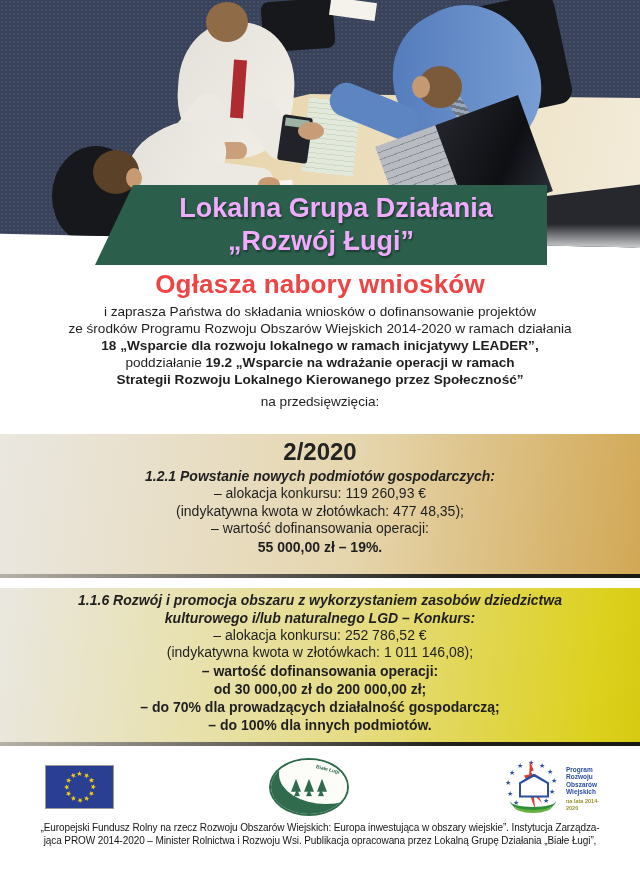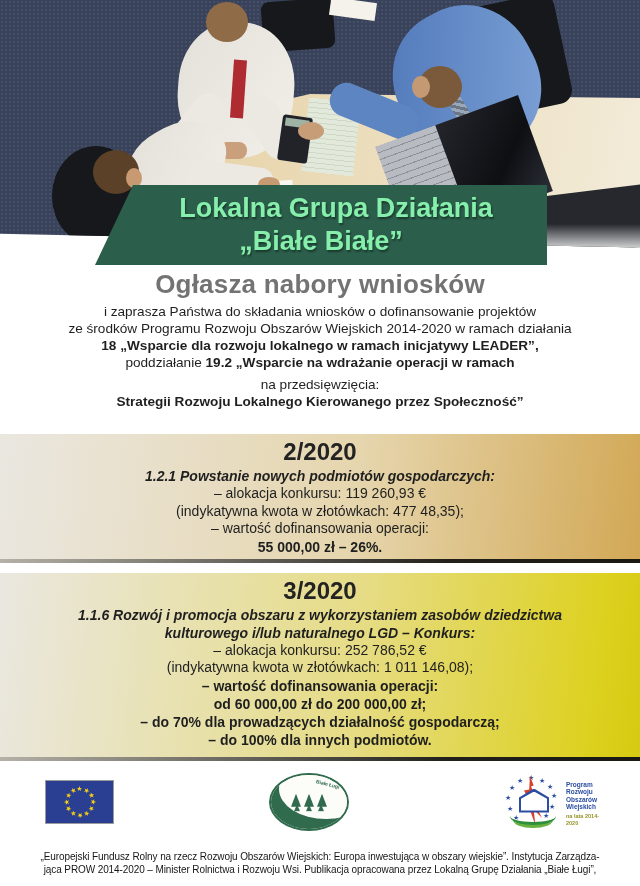--- a/index.html
+++ b/index.html
@@ -52,33 +52,33 @@
   .laptop-scr{left:64px;top:0;width:88px;height:102px;background:linear-gradient(135deg,#23252b,#0e0f13 60%,#2c2f38);}
   .calc{left:280px;top:116px;width:30px;height:46px;border-radius:3px;background:#222329;transform:rotate(8deg);}
   .calc-scr{left:3px;top:3px;width:24px;height:8px;background:#9fb3a5;}
   .bag{left:538px;top:190px;width:120px;height:62px;border-radius:8px;background:#26282e;transform:rotate(-7deg);}
   .pen{left:520px;top:186px;width:3px;height:22px;background:#7a4a2a;transform:rotate(30deg);}
   .photo-fade{left:55%;right:0;bottom:0;height:26px;background:linear-gradient(to top,rgba(255,255,255,.85),rgba(255,255,255,0));}
 
   .banner{position:absolute;left:95px;top:185px;width:452px;height:80px;background:#2b5f4b;
           clip-path:polygon(38px 0,100% 0,100% 100%,0 100%);z-index:5;
           display:flex;flex-direction:column;justify-content:center;text-align:center;}
-  .banner-line{font-size:27px;font-weight:bold;color:#86efac;line-height:33px;
+  .banner-line{font-size:27px;font-weight:bold;color:#f0abfc;line-height:33px;
                text-shadow:1px 1.5px 2px rgba(0,0,0,.4);}
   .banner-line.first{padding-left:30px;}
 
   
-  .headline{font-size:26px;font-weight:bold;text-align:center;margin:4px 0 3px;color:#737373;letter-spacing:.2px;}
+  .headline{font-size:26px;font-weight:bold;text-align:center;margin:4px 0 3px;color:#ef4444;letter-spacing:.2px;}
   .intro{text-align:center;}
   .intro .iline{font-size:13.6px;line-height:17px;}
   .b{font-weight:bold;}
   .predsiew{margin-top:5px;}
 
   
-  .call-box{position:relative;margin-top:24px;padding:3px 8px 7px;text-align:center;}
+  .call-box{position:relative;margin-top:24px;padding:3px 8px 22px;text-align:center;}
   .box1{background:linear-gradient(97deg,#eae7e0 0%,#e6d6ae 55%,#d2a855 100%);}
   .box2{margin-top:10px;padding-bottom:12px;
         background:linear-gradient(97deg,#eae7e0 0%,#e6dc86 55%,#ddd11f 92%,#d6ca12 100%);}
   .call-number{font-size:24px;font-weight:bold;line-height:30px;color:#232323;margin:0;}
   .measure{font-size:14px;font-weight:bold;font-style:italic;line-height:18px;}
   .call-line{font-size:14px;line-height:17.5px;}
   .call-line.b{line-height:18px;}
   .box-edge{position:absolute;left:0;right:0;bottom:0;height:4px;
             background:linear-gradient(to right,#b5b1a7,#21201b 70%,#191813);}
 
@@ -118,21 +118,21 @@
   .house-inner{position:absolute;left:17px;top:18px;width:26px;height:19px;background:#fff;
       clip-path:polygon(50% 0,100% 38%,100% 100%,0 100%,0 38%);}
   .field1{position:absolute;left:6px;top:32px;width:46px;height:16px;border-radius:50%;
       border-bottom:4px solid #2f8f3a;}
   .field2{position:absolute;left:9px;top:38px;width:40px;height:13px;border-radius:50%;
       border-bottom:3px solid #67b13f;}
   .prow-text{position:absolute;left:62px;top:7px;width:34px;font-size:6.5px;line-height:7.5px;
       font-weight:bold;color:#2b4ea0;}
   .prow-years{font-size:5.5px;color:#97932a;margin-top:2px;font-weight:bold;}
 
-  .disclaimer{margin-top:19px;text-align:center;font-size:10px;line-height:13px;color:#161616;
+  .disclaimer{margin-top:5px;text-align:center;font-size:10px;line-height:13px;color:#161616;
       letter-spacing:-.1px;padding:0 4px;}
 </style>
 </head>
 <body>
 
 <div class="poster">
 
   <div class="hero">
     <div class="photo">
       <div class="desk"></div>
@@ -166,52 +166,51 @@
       <div class="calc">
         <div class="calc-scr"></div>
       </div>
       <div class="hand-r"></div>
       <div class="bag"></div>
       <div class="pen"></div>
       <div class="photo-fade"></div>
     </div>
     <div class="banner">
       <div class="banner-line first">Lokalna Grupa Działania</div>
-      <div class="banner-line">„Białe Białe”</div>
+      <div class="banner-line">„Rozwój Ługi”</div>
     </div>
   </div>
 
   <div class="headline">Ogłasza nabory wniosków</div>
   <div class="intro">
     <div class="iline">i zaprasza Państwa do składania wniosków o dofinansowanie projektów</div>
     <div class="iline">ze środków Programu Rozwoju Obszarów Wiejskich 2014-2020 w ramach działania</div>
     <div class="iline b">18 „Wsparcie dla rozwoju lokalnego w ramach inicjatywy LEADER”,</div>
     <div class="iline"><span>poddziałanie </span><span class="b">19.2 „Wsparcie na wdrażanie operacji w ramach</span></div>
+    <div class="iline b">Strategii Rozwoju Lokalnego Kierowanego przez Społeczność”</div>
     <div class="iline predsiew">na przedsięwzięcia:</div>
-    <div class="iline b">Strategii Rozwoju Lokalnego Kierowanego przez Społeczność”</div>
   </div>
 
   <section class="call-box box1">
     <h2 class="call-number">2/2020</h2>
     <div class="measure">1.2.1 Powstanie nowych podmiotów gospodarczych:</div>
     <div class="call-line">– alokacja konkursu: 119 260,93 €</div>
     <div class="call-line">(indykatywna kwota w złotówkach: 477 48,35);</div>
     <div class="call-line">– wartość dofinansowania operacji:</div>
-    <div class="call-line b">55 000,00 zł – 26%.</div>
+    <div class="call-line b">55 000,00 zł – 19%.</div>
     <div class="box-edge"></div>
   </section>
 
   <section class="call-box box2">
-    <h2 class="call-number">3/2020</h2>
     <div class="measure">1.1.6 Rozwój i promocja obszaru z wykorzystaniem zasobów dziedzictwa</div>
     <div class="measure">kulturowego i/lub naturalnego LGD – Konkurs:</div>
     <div class="call-line">– alokacja konkursu: 252 786,52 €</div>
     <div class="call-line">(indykatywna kwota w złotówkach: 1 011 146,08);</div>
     <div class="call-line b">– wartość dofinansowania operacji:</div>
-    <div class="call-line b">od 60 000,00 zł do 200 000,00 zł;</div>
+    <div class="call-line b">od 30 000,00 zł do 200 000,00 zł;</div>
     <div class="call-line b">– do 70% dla prowadzących działalność gospodarczą;</div>
     <div class="call-line b">– do 100% dla innych podmiotów.</div>
     <div class="box-edge"></div>
   </section>
 
   <div class="logos">
     <div class="eu-flag">
       <span class="eu-star e1">★</span>
       <span class="eu-star e2">★</span>
       <span class="eu-star e3">★</span>

